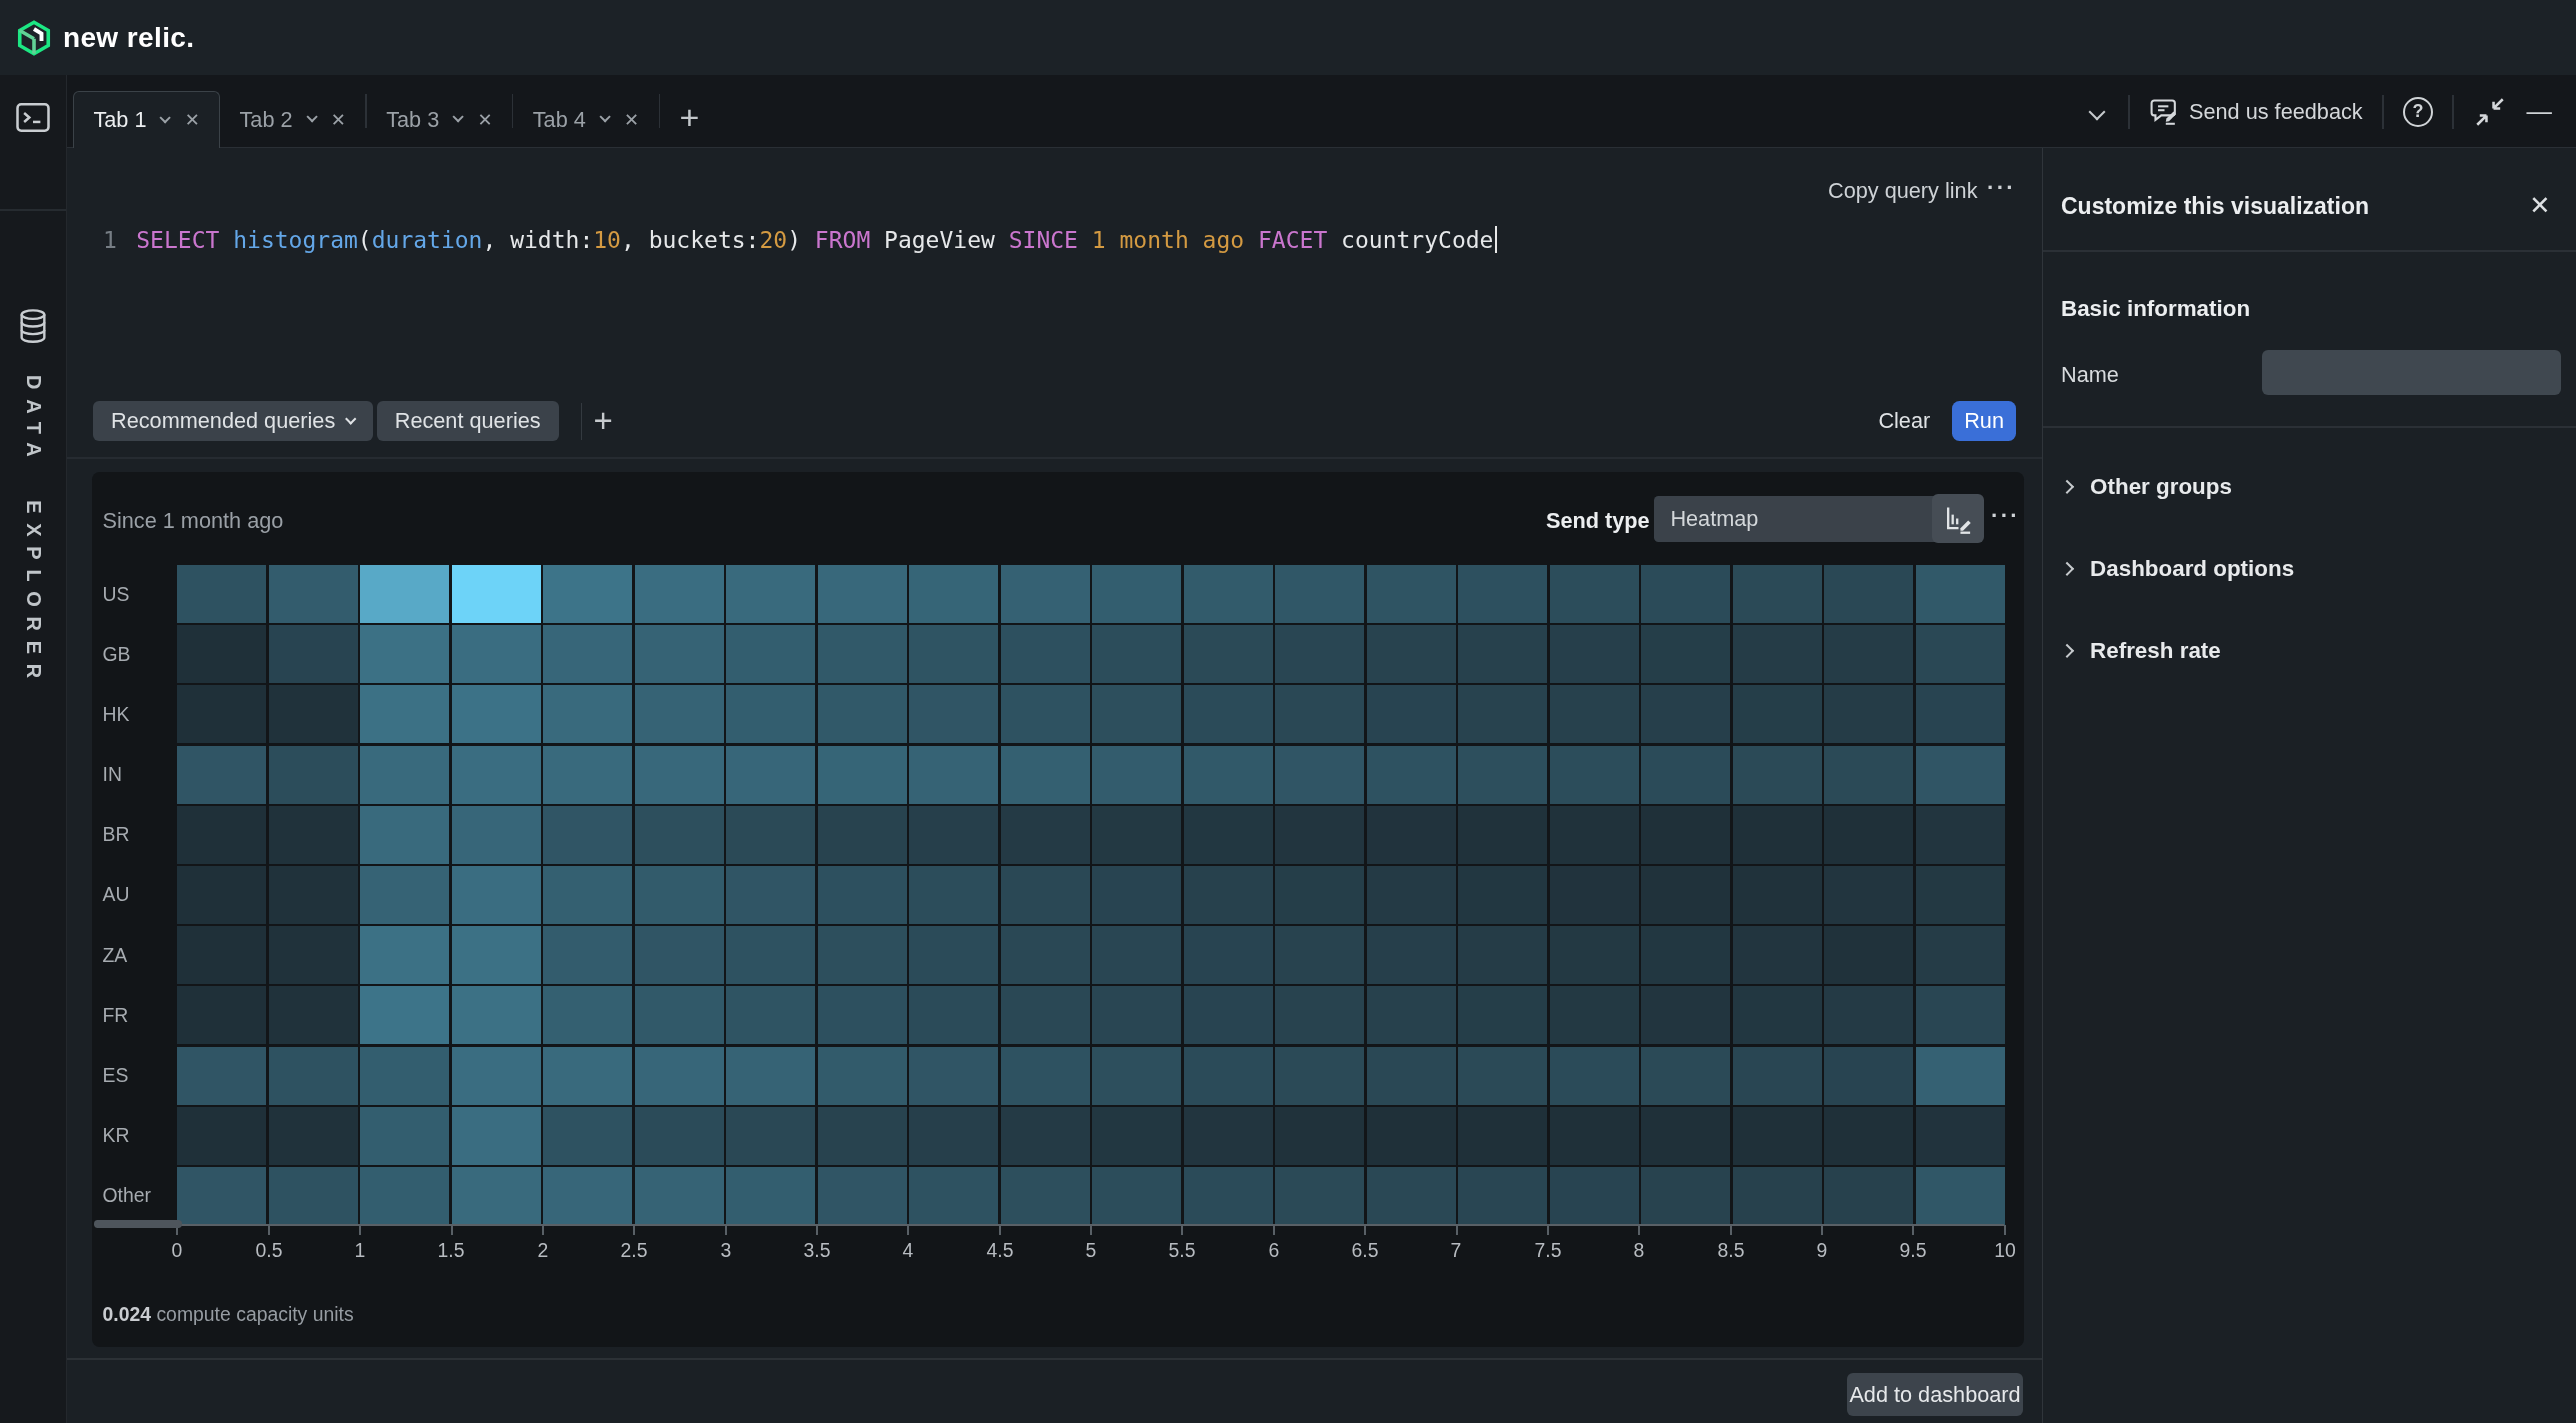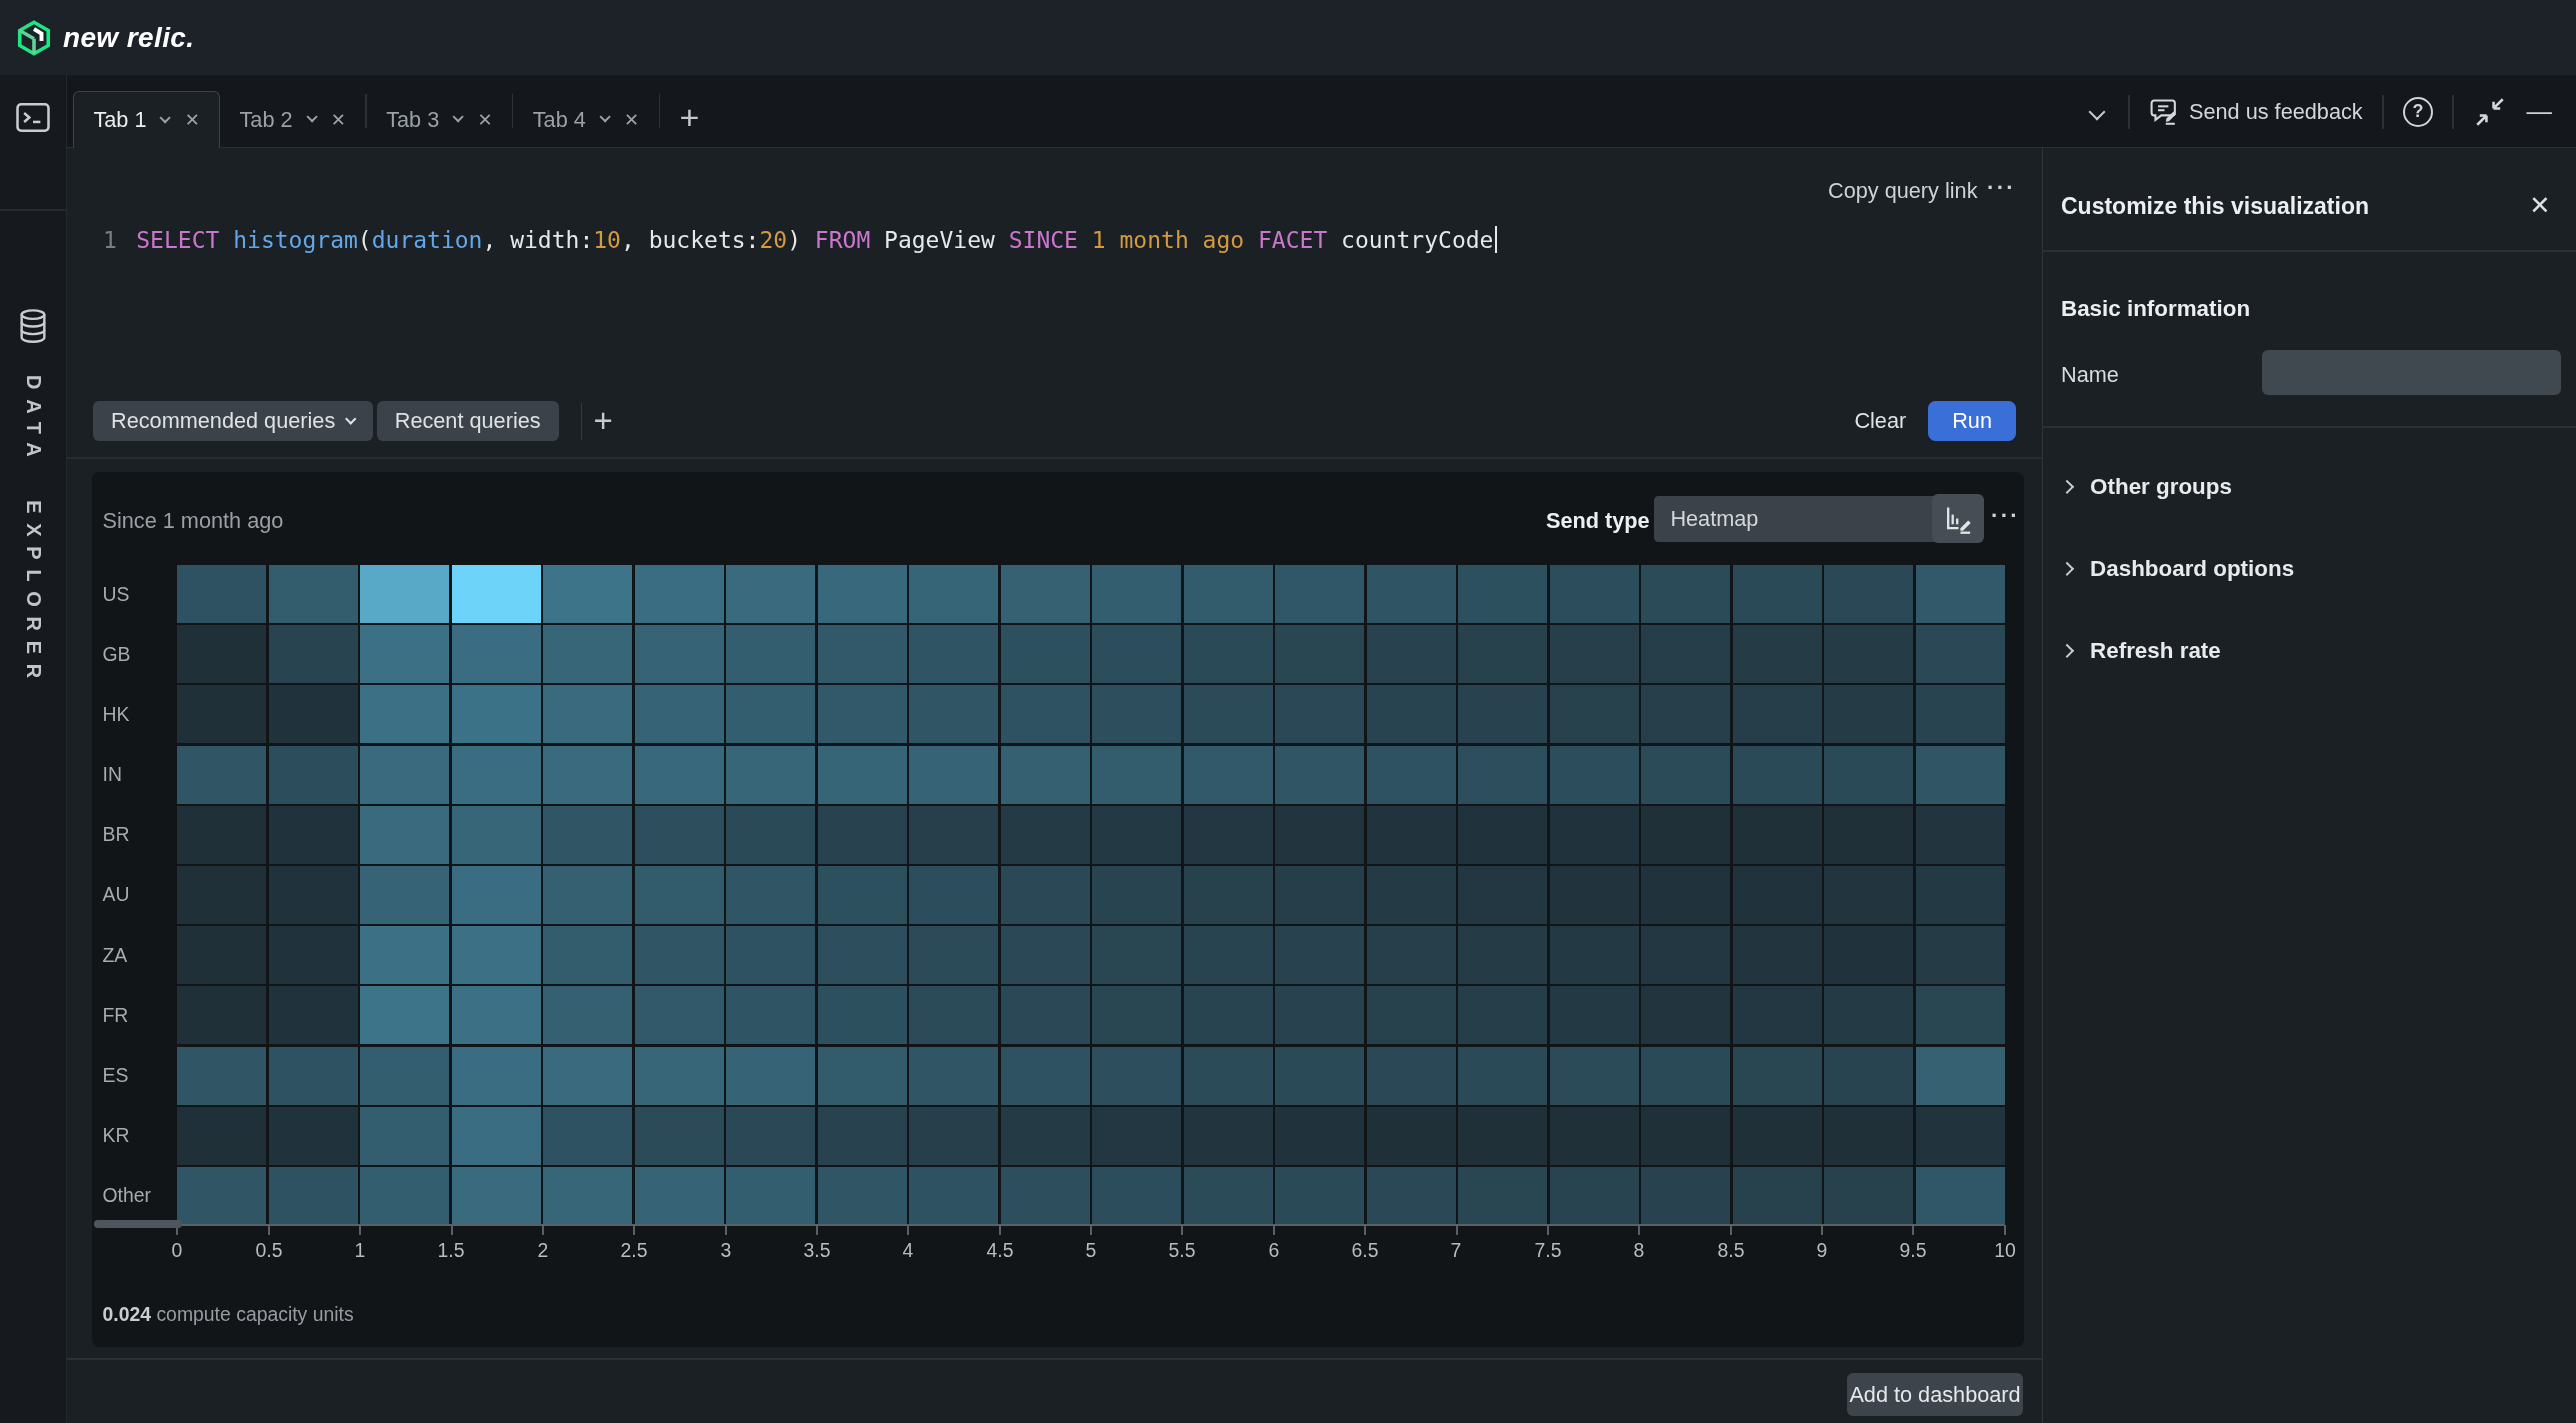--- a/index.html
+++ b/index.html
@@ -1,21 +1,21 @@
 <!DOCTYPE html>
 <html style="font-size:12px"><head>
 <meta charset="utf-8">
 <style>
   * { margin:0; padding:0; box-sizing:border-box; }
   html,body { width:2576px; height:1424px; background:#14171b; font-family:"Liberation Sans",sans-serif; overflow:hidden; color:#e8eaec; }
 
   
   .app-header { position:absolute; left:0; top:0; width:2576px; height:75px; background:#1c2227; display:flex; align-items:center; padding-left:16.4px; }
   .brand { display:flex; align-items:center; gap:10.5px; }
-  .brand-text { font-size:28px; font-weight:600; color:#ffffff; letter-spacing:0.4px;font-style:italic; }
+  .brand-text { font-size:28px; font-weight:600; color:#ffffff; letter-spacing:0.4px; }
 
   
   .rail { position:absolute; left:0; top:75px; width:67px; bottom:0; background:#16191d; border-right:1.5px solid #24282d; }
   .rail-btn { position:absolute; left:0; width:66px; display:flex; justify-content:center; cursor:pointer; }
   .rail-btn.b1 { top:27px; }
   .rail-btn.b2 { top:233px; }
   .rail-divider { position:absolute; left:0; top:134px; width:66px; height:1.5px; background:#262b30; }
   .rail-label { position:absolute; left:50%; transform:translateX(-50%); top:300px; writing-mode:vertical-rl; text-orientation:mixed; font-size:20px; font-weight:600; letter-spacing:9.7px; word-spacing:19.4px; color:#c0c5c9; white-space:nowrap; }
 
   
@@ -50,21 +50,21 @@
   .tok-pl { color:#e6e8ea; }
   .cursor { display:inline-block; width:2.2px; height:27px; background:#e8e8e8; margin-left:1.5px; }
 
   .actions-row { position:absolute; left:26px; right:26px; top:253px; height:40px; display:flex; align-items:center; gap:4px; }
   .pill-btn { height:40px; background:#3b424a; border:none; border-radius:6px; color:#dfe2e5; font-size:21.7px; font-family:inherit; padding:0 18px; display:flex; align-items:center; gap:12px; cursor:pointer; }
   .pill-chev { width:7.5px; height:7.5px; border-right:2.2px solid #dfe2e5; border-bottom:2.2px solid #dfe2e5; transform:rotate(45deg) translate(-1.5px,-1.5px); }
   .row-sep { width:1.5px; height:37px; background:#343a40; margin-left:18px; }
   .row-plus { font-size:33px; font-weight:300; color:#c6cacd; margin-left:7.5px; cursor:pointer; }
   .spacer { flex:1; }
   .clear-btn { background:none; border:none; color:#dfe2e5; font-size:21.7px; font-family:inherit; margin-right:18px; cursor:pointer; }
-  .run-btn { background:#3a6fd8; border:none; border-radius:7.5px; color:#ffffff; font-size:21.7px; font-family:inherit; height:40px; padding:0 24px; cursor:pointer; }
+  .run-btn { background:#3a6fd8; border:none; border-radius:7.5px; color:#ffffff; font-size:21.7px; font-family:inherit; height:40px; padding:0 12px; cursor:pointer; }
 
   .center-divider { position:absolute; left:0; width:1975px; height:1.5px; background:#262b31; }
   .d1 { top:309px; }
   .d2 { top:1210px; background:#2c3136; }
 
   
   .chart-card { position:absolute; left:25px; top:324px; width:1932px; height:875px; background:#121518; border-radius:7.5px; }
   .time-label { position:absolute; left:10.5px; top:36px; font-size:21.7px; color:#9aa0a6; }
   .ct-label { position:absolute; left:1454px; top:36px; font-size:21.7px; font-weight:700; color:#eceef0; }
   .ct-select { position:absolute; left:1562px; top:24px; width:308px; height:46px; background:#3b424a; border-radius:4.5px; display:flex; align-items:center; padding:0 16.4px; font-size:21.7px; color:#d3d7da; cursor:pointer; }

